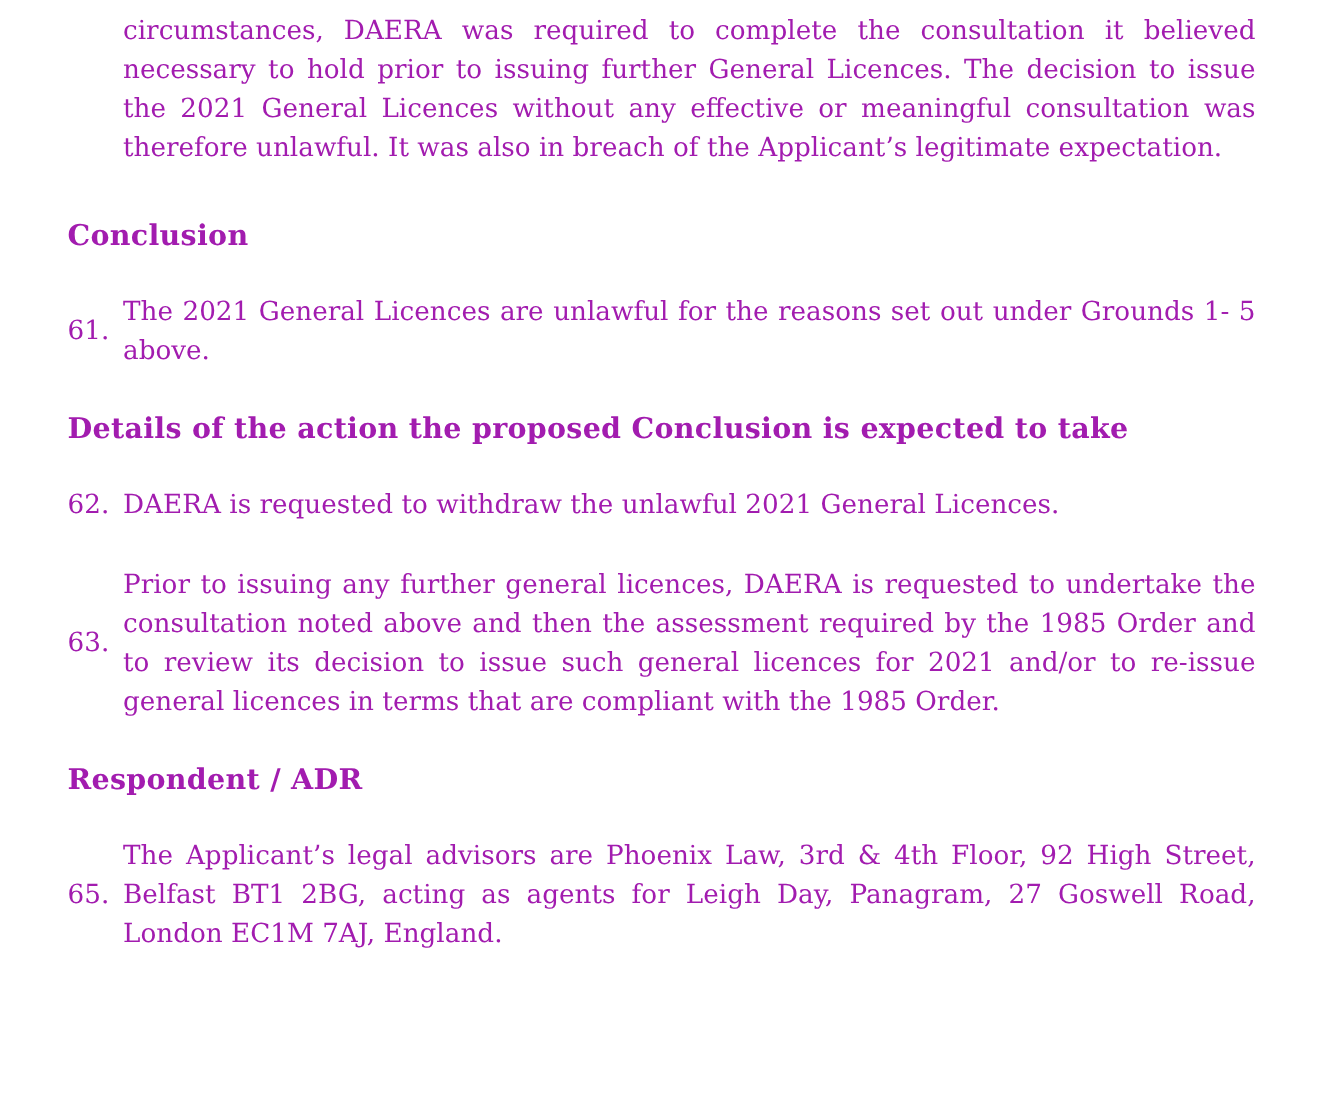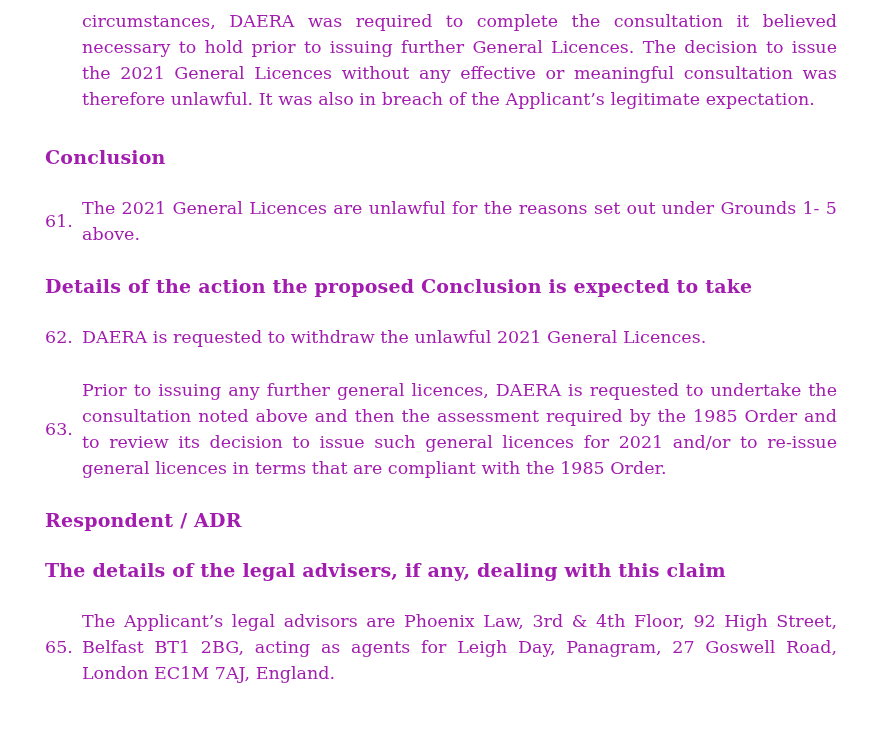--- a/index.html
+++ b/index.html
@@ -68,20 +68,19 @@
   </div>
 
   <div class="numbered-item">
     <span class="num">63.</span>
     <p class="body">Prior to issuing any further general licences, DAERA is requested to undertake the consultation noted above and then the assessment required by the 1985 Order and to review its decision to issue such general licences for 2021 and/or to re-issue general licences in terms that are compliant with the 1985 Order.</p>
   </div>
 
   <h2 class="heading">Respondent / ADR</h2>
 
 
-  <h2 class="heading">The details of the legal advisers, if any, dealing with this claim</h2>
 
   <div class="numbered-item">
     <span class="num">65.</span>
     <p class="body">The Applicant’s legal advisors are Phoenix Law, 3rd &amp; 4th Floor, 92 High Street, Belfast BT1 2BG, acting as agents for Leigh Day, Panagram, 27 Goswell Road, London EC1M 7AJ, England.</p>
   </div>
 
 </div>
 
 </body></html>

